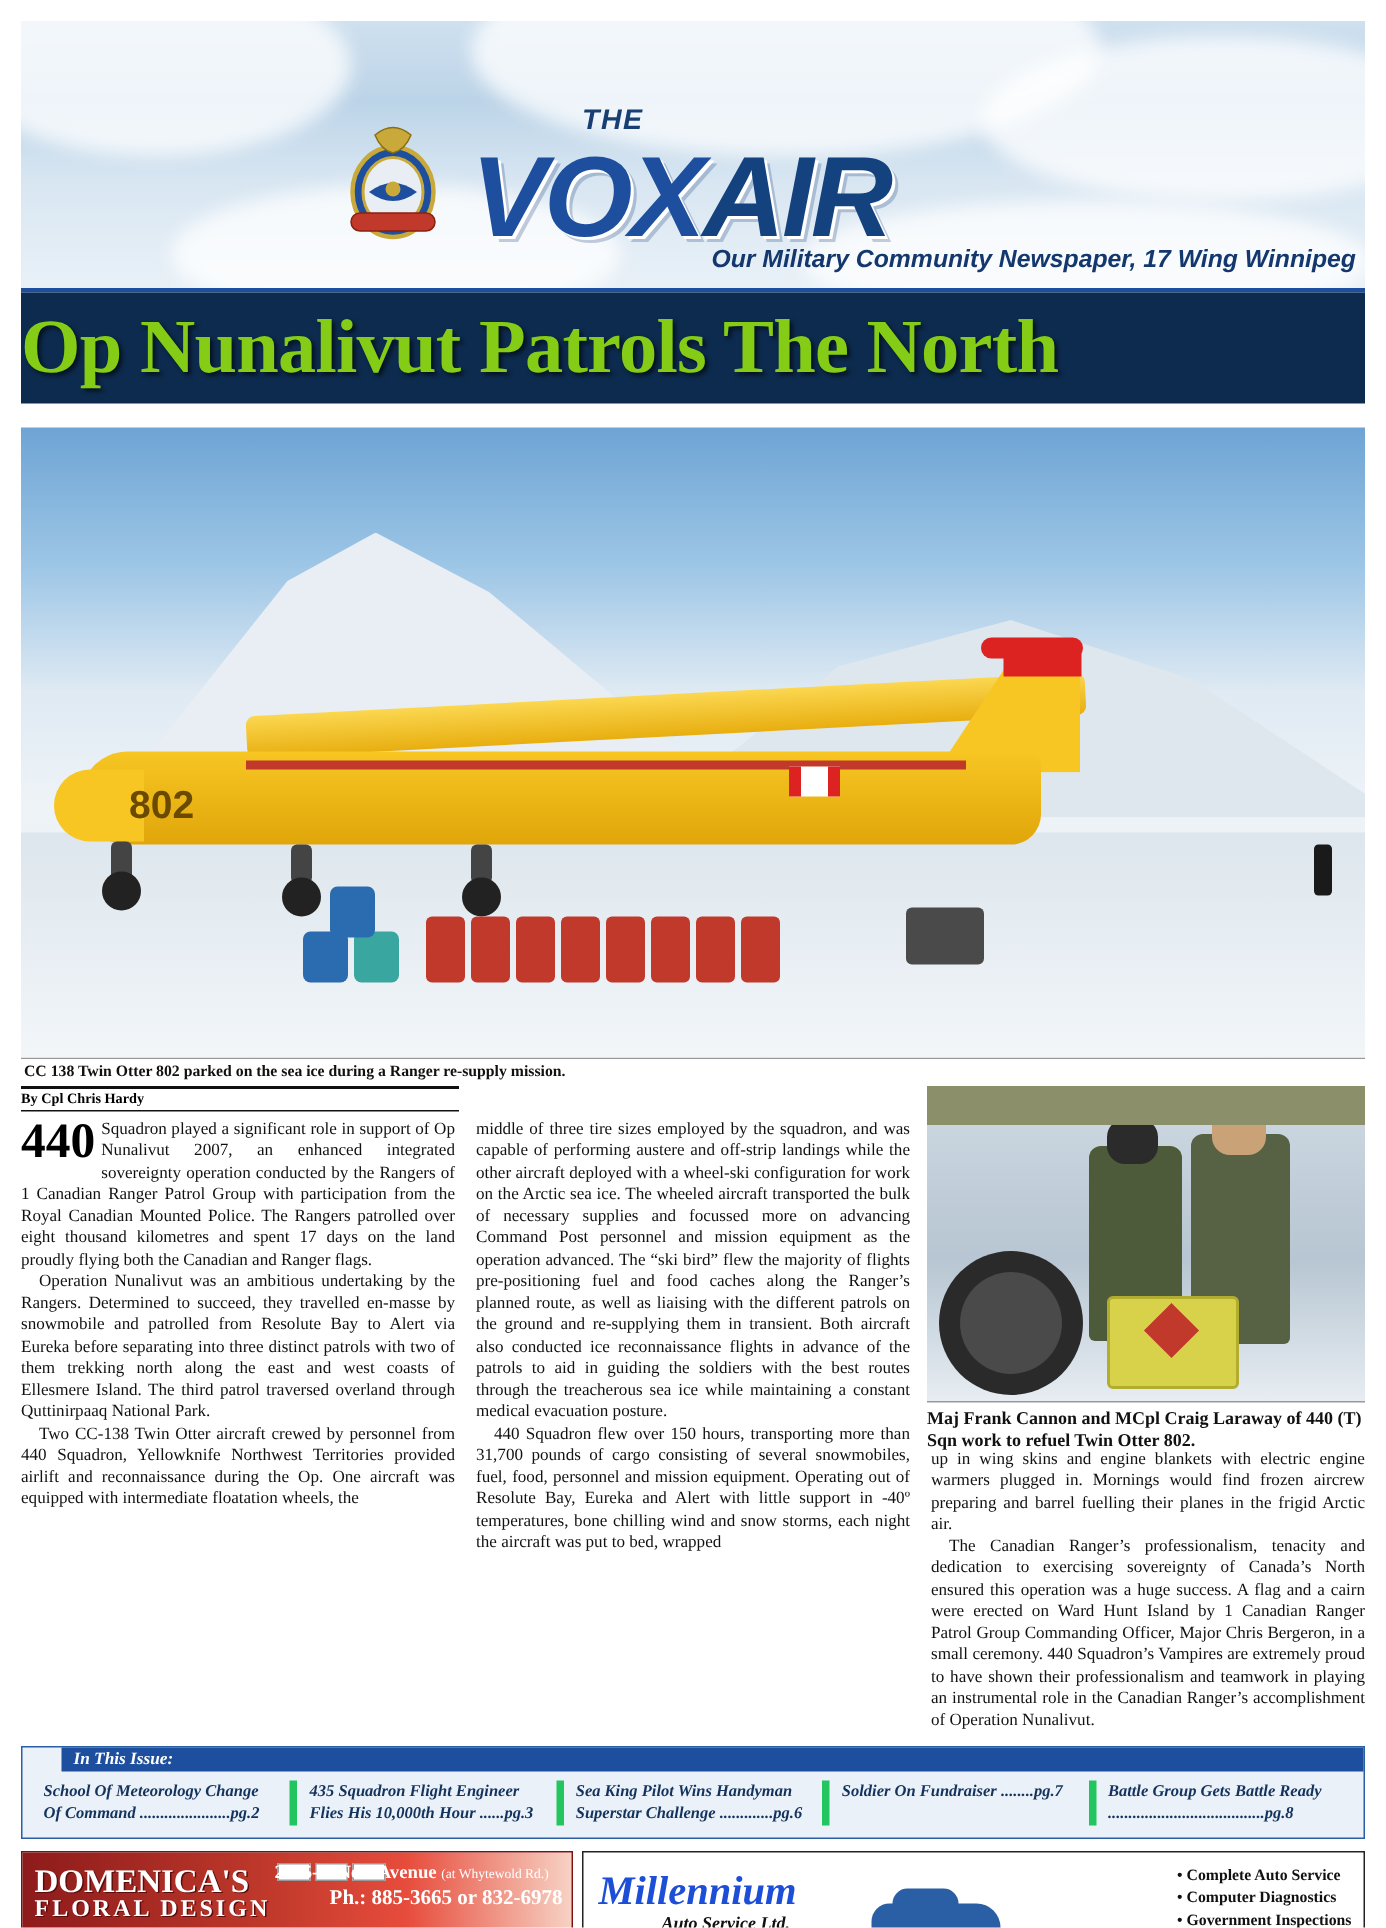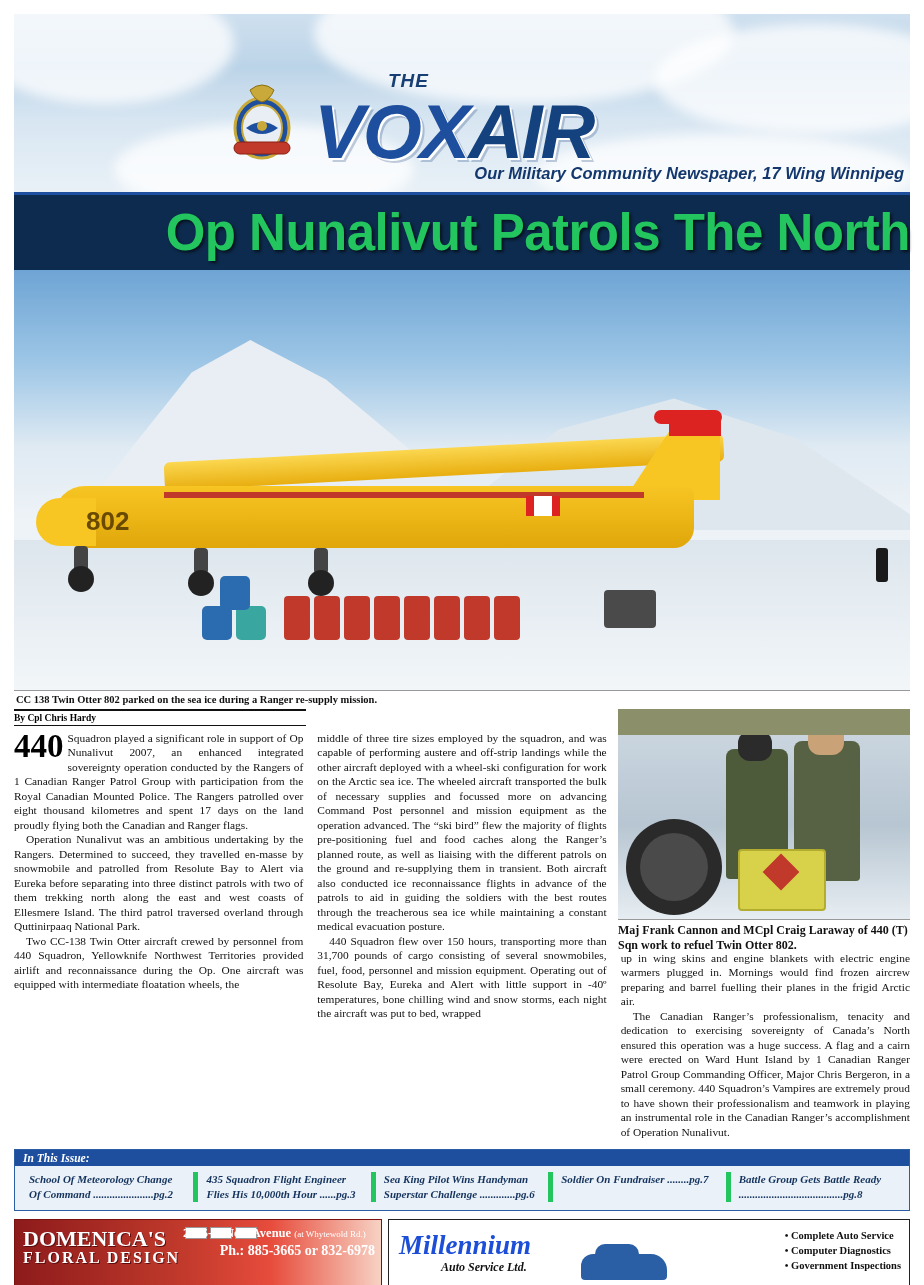--- a/index.html
+++ b/index.html
@@ -57,32 +57,33 @@
   .mast-bar .free { color:#c00000; }
   .mast-bar .vol { color:#14386e; }
 
   
   .lead-block { position:relative; }
   .headline-wrap {
     background:#0d2b4e;
     padding:6px 0 2px 0;
   }
   .headline {
-    font-family:Liberation Sans, sans-serif;
-    font-weight:bold; font-size:51px; color:#22c55e;
-    text-align:right; letter-spacing:-0.5px;
+    font-family:Liberation Serif, serif;
+    font-weight:bold; font-size:51px; color:#84cc16;
+    text-align:left; letter-spacing:-0.5px;
     text-shadow: 2px 2px 3px rgba(0,0,0,0.6);
     padding: 2px 0 6px 0;
   }
 
   
   .photo-main {
     position:relative; height:420px; width:100%;
     background: linear-gradient(to bottom, #6ea4d4 0%, #9dc6e6 22%, #dfeaf3 42%, #eef3f7 60%, #e6ecf1 100%);
     overflow:hidden;
+    margin-top:16px;
   }
   .mountain {
     position:absolute; background:#e8eef3;
   }
   .snowfield {
     position:absolute; left:0; right:0; bottom:0; height:150px;
     background: linear-gradient(to bottom,#dde6ed,#f2f6f9);
   }
   .plane-body {
     position:absolute; left:40px; top:216px; width:640px; height:62px;
@@ -161,21 +162,21 @@
     font-size:33px; line-height:27px; padding:2px 4px 0 0; color:#000000;
   }
   .col3-top { height: 220px; }
 
   
   .issue-box {
     margin-top:10px; border:1px solid #2b5fa5; background:#eaf1f9;
   }
   .issue-head {
     background:#1d4f9e; color:#fff; font-family:"Liberation Serif", serif;
-    font-style:italic; font-weight:bold; font-size:11.5px; padding:2px 8px;
+    font-style:italic; font-weight:bold; font-size:11.5px; padding:2px 8px;margin-left:26px;
   }
   .issue-items { display:flex; padding:6px 6px 8px 6px; }
   .issue-item {
     font-family:"Liberation Serif", serif; font-style:italic; font-weight:bold;
     font-size:11px; color:#13325c; padding:0 8px; line-height:1.35;
     border-right:5px solid #22c55e; flex:1;
   }
   .issue-item:last-child { border-right:none; }
 
   

